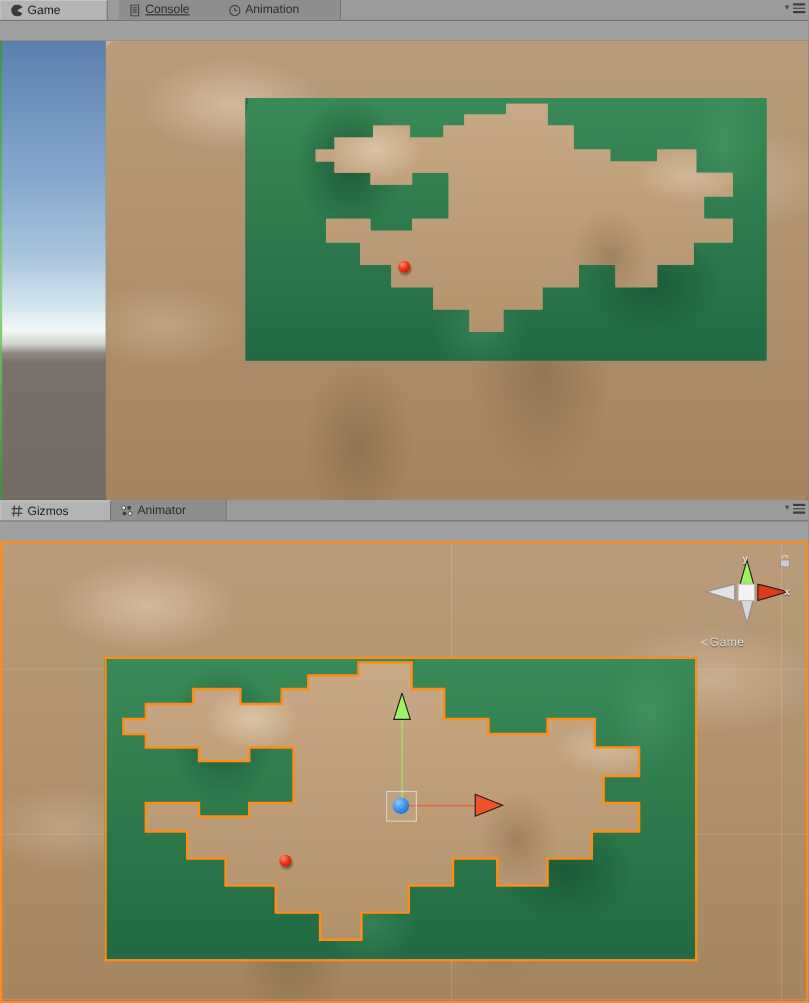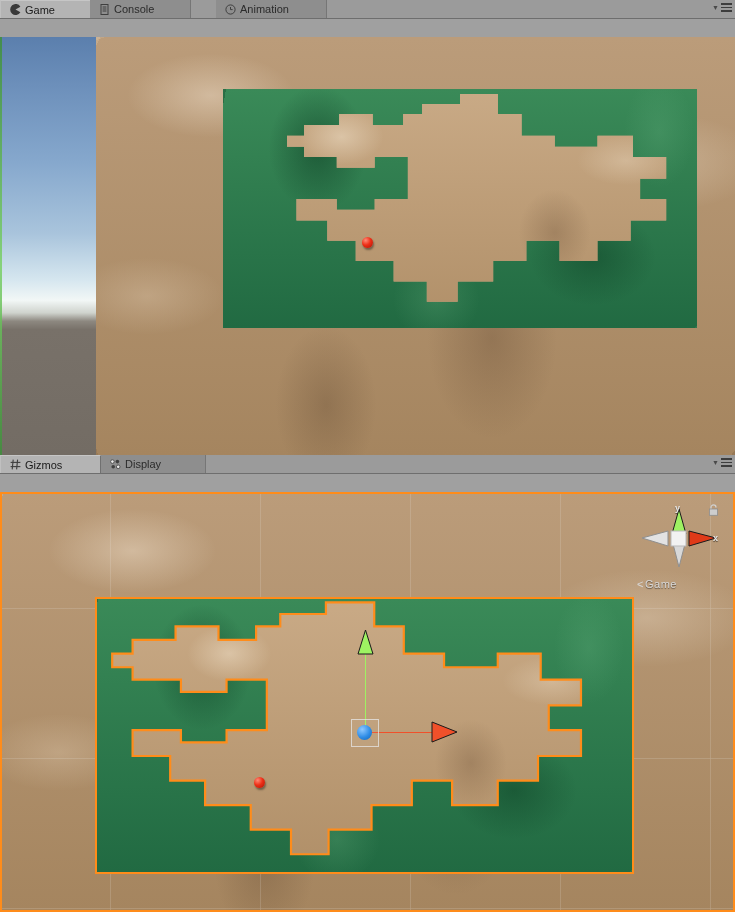--- a/index.html
+++ b/index.html
@@ -135,32 +135,32 @@
 
     <div class="tabbar">
       <div class="tab active" style="left:0;width:98px;">
         <span class="tabicon">
           <svg width="11" height="11" viewBox="0 0 11 11">
             <path d="M5.5 5.5 L10.4 2.7 A5.5 5.5 0 1 0 10.4 8.3 Z" fill="#3a3a3a"></path>
           </svg>
         </span>
         <span>Game</span>
       </div>
-      <div class="tab" style="left:90px;width:101px;">
+      <div class="tab" style="left:108px;width:101px;text-decoration:underline;">
         <span class="tabicon">
           <svg width="11" height="11" viewBox="0 0 11 11">
             <rect x="2" y="0.5" width="7" height="10" fill="none" stroke="#3f3f3f" stroke-width="1"></rect>
             <line x1="3.6" y1="3" x2="7.4" y2="3" stroke="#3f3f3f" stroke-width="1"></line>
             <line x1="3.6" y1="5" x2="7.4" y2="5" stroke="#3f3f3f" stroke-width="1"></line>
             <line x1="3.6" y1="7" x2="7.4" y2="7" stroke="#3f3f3f" stroke-width="1"></line>
           </svg>
         </span>
         <span>Console</span>
       </div>
-      <div class="tab" style="left:216px;width:111px;text-align:right;">
+      <div class="tab" style="left:199px;width:111px;text-align:right;">
         <span class="tabicon">
           <svg width="11" height="11" viewBox="0 0 11 11">
             <circle cx="5.5" cy="5.5" r="4.6" fill="none" stroke="#3f3f3f" stroke-width="1"></circle>
             <path d="M5.5 3 V5.6 H7.6" fill="none" stroke="#3f3f3f" stroke-width="1"></path>
           </svg>
         </span>
         <span>Animation</span>
       </div>
       <div class="hamburger">
         <span class="car">▼</span>
@@ -253,21 +253,21 @@
       </div>
       <div class="tab" style="left:101px;width:105px;">
         <span class="tabicon">
           <svg width="11" height="11" viewBox="0 0 11 11">
             <circle cx="2.4" cy="2.6" r="1.8" fill="#eaeaea" stroke="#3f3f3f" stroke-width=".8"></circle>
             <circle cx="7.4" cy="2.6" r="1.8" fill="#3f3f3f"></circle>
             <circle cx="3.2" cy="7.8" r="1.8" fill="#3f3f3f"></circle>
             <circle cx="8.2" cy="7.8" r="1.8" fill="#eaeaea" stroke="#3f3f3f" stroke-width=".8"></circle>
           </svg>
         </span>
-        <span>Display</span>
+        <span>Animator</span>
       </div>
       <div class="hamburger">
         <span class="car">▼</span>
         <span class="bars">
             <i></i>
             <i></i>
             <i></i>
           </span>
       </div>
     </div>

